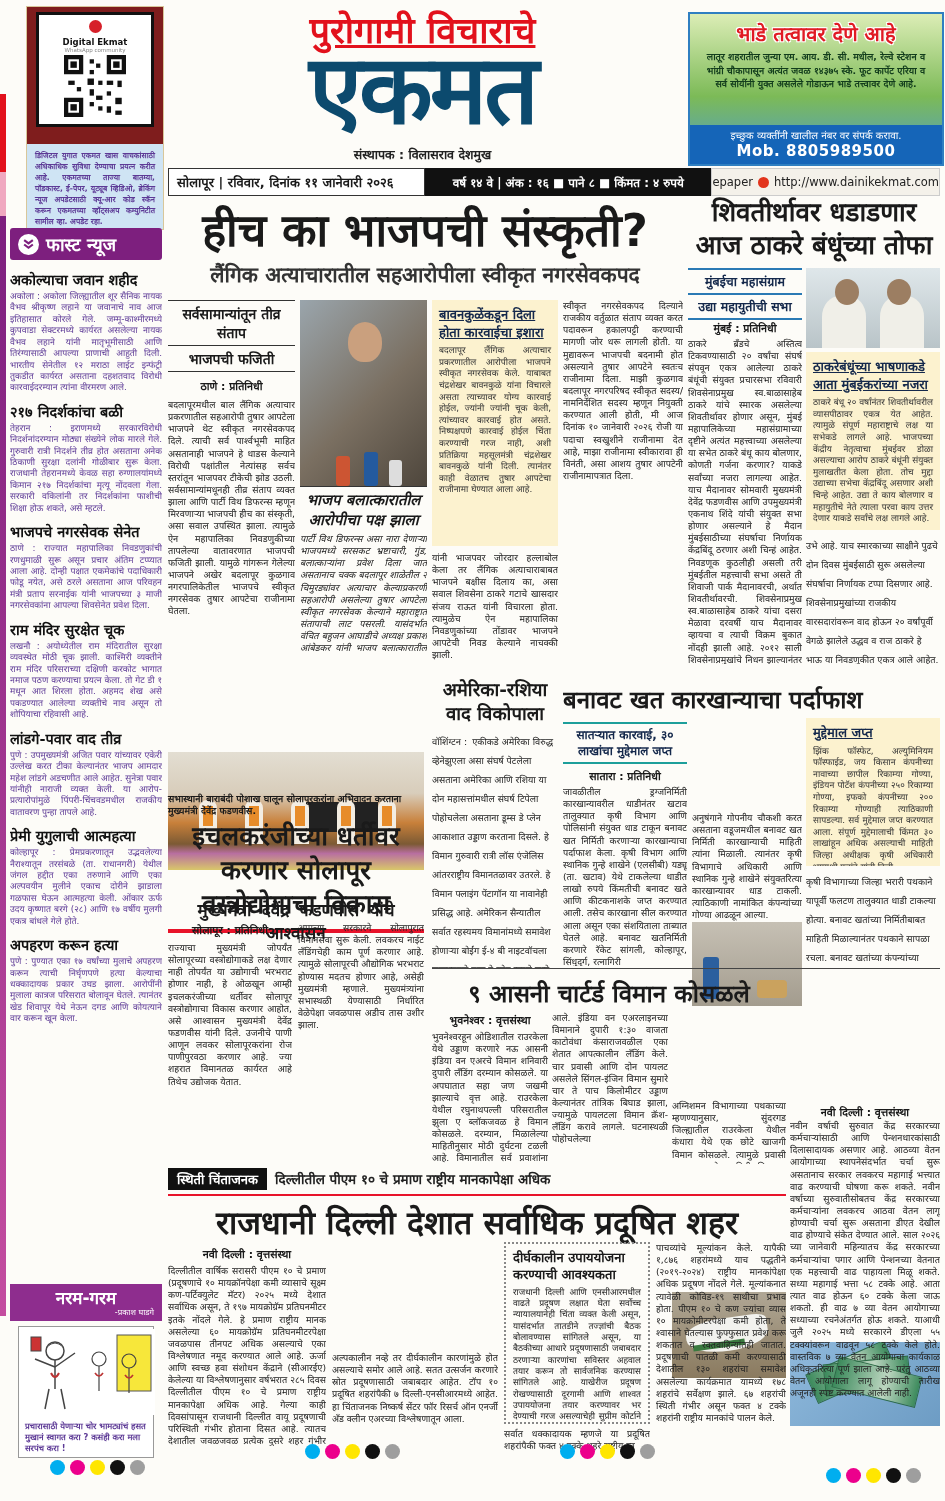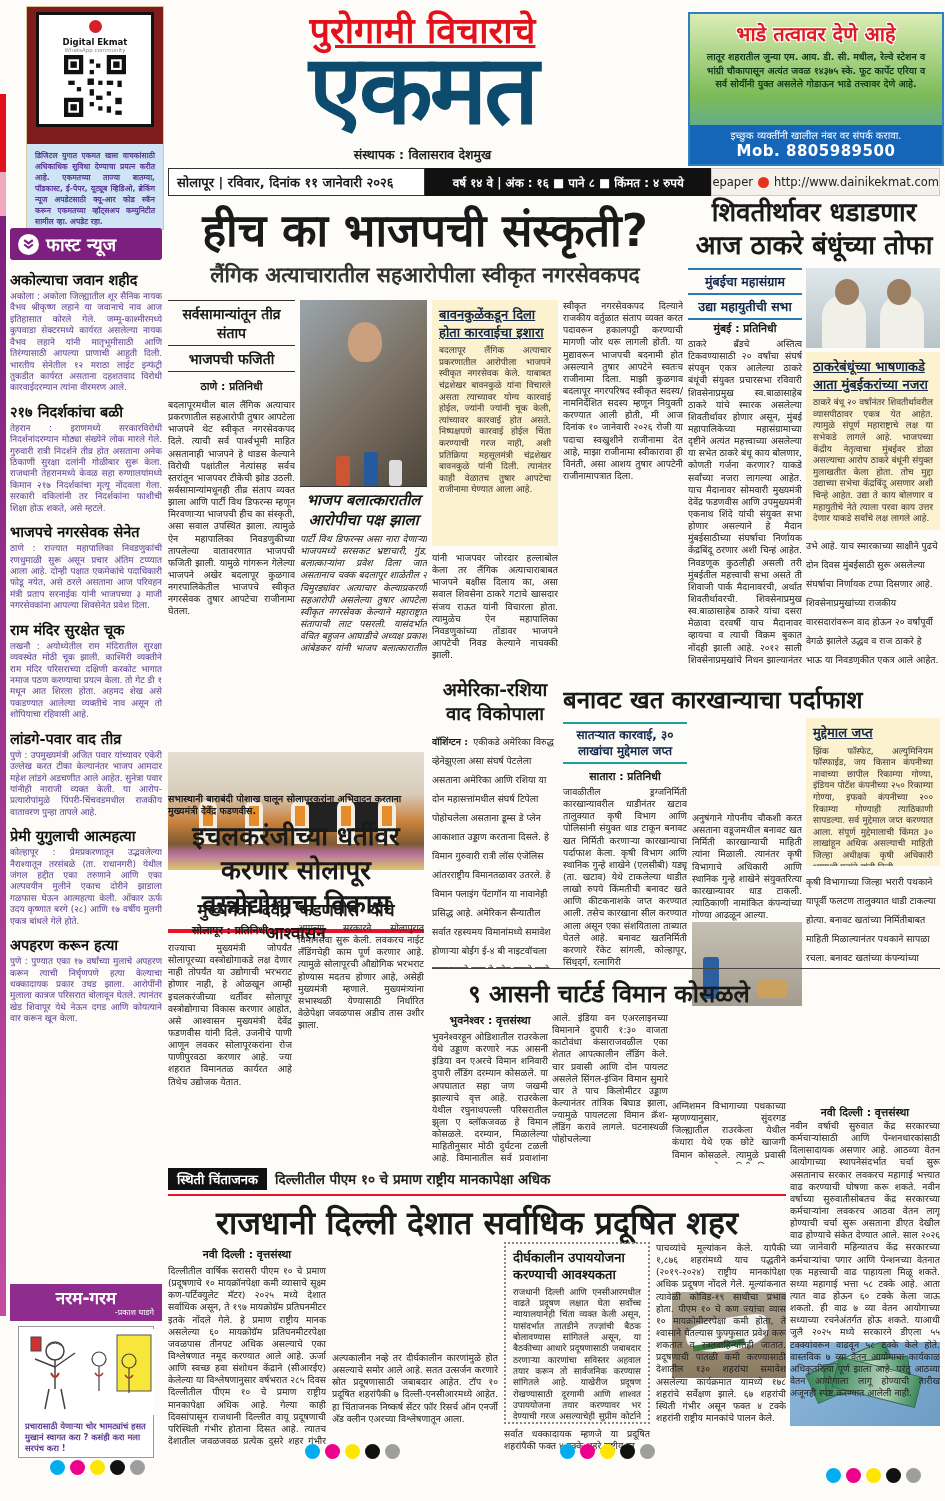--- a/index.html
+++ b/index.html
@@ -1,20 +1,20 @@
 <!DOCTYPE html>
 <html><head>
 <meta charset="utf-8">
 <style>
   html,body{margin:0;padding:0;background:#e9e7e2;}
   .page{position:relative;width:945px;height:1501px;background:#fdfcf8;overflow:hidden;
         font-family:"DejaVu Sans",sans-serif;color:#1a1a1a;}
   .abs{position:absolute;}
   .ctr{text-align:center;}
-  .bold{font-weight:bold;margin-top:40px;}
+  .bold{font-weight:normal;margin-top:40px;}
   .clip{overflow:hidden;}
 
   
   .qrbox{background:#cfe4f4;border:1px solid #d8c79a;}
   .qrcard-wrap{background:#7f1d1d;padding:5px 9px 17px 9px;}
   .qrcard{background:#fff;border:3px solid #111;padding:3px 2px;text-align:center;}
   .qrlogo{width:13px;height:13px;border-radius:50%;background:#d6202a;display:inline-block;}
   .qrtitle{font-size:8.5px;font-weight:bold;color:#111;}
   .qrsub{font-size:5.5px;color:#888;}
   .qrtext{font-size:7.6px;line-height:1.45;color:#5d3a96;font-weight:bold;padding:6px 8px;text-align:justify;}

